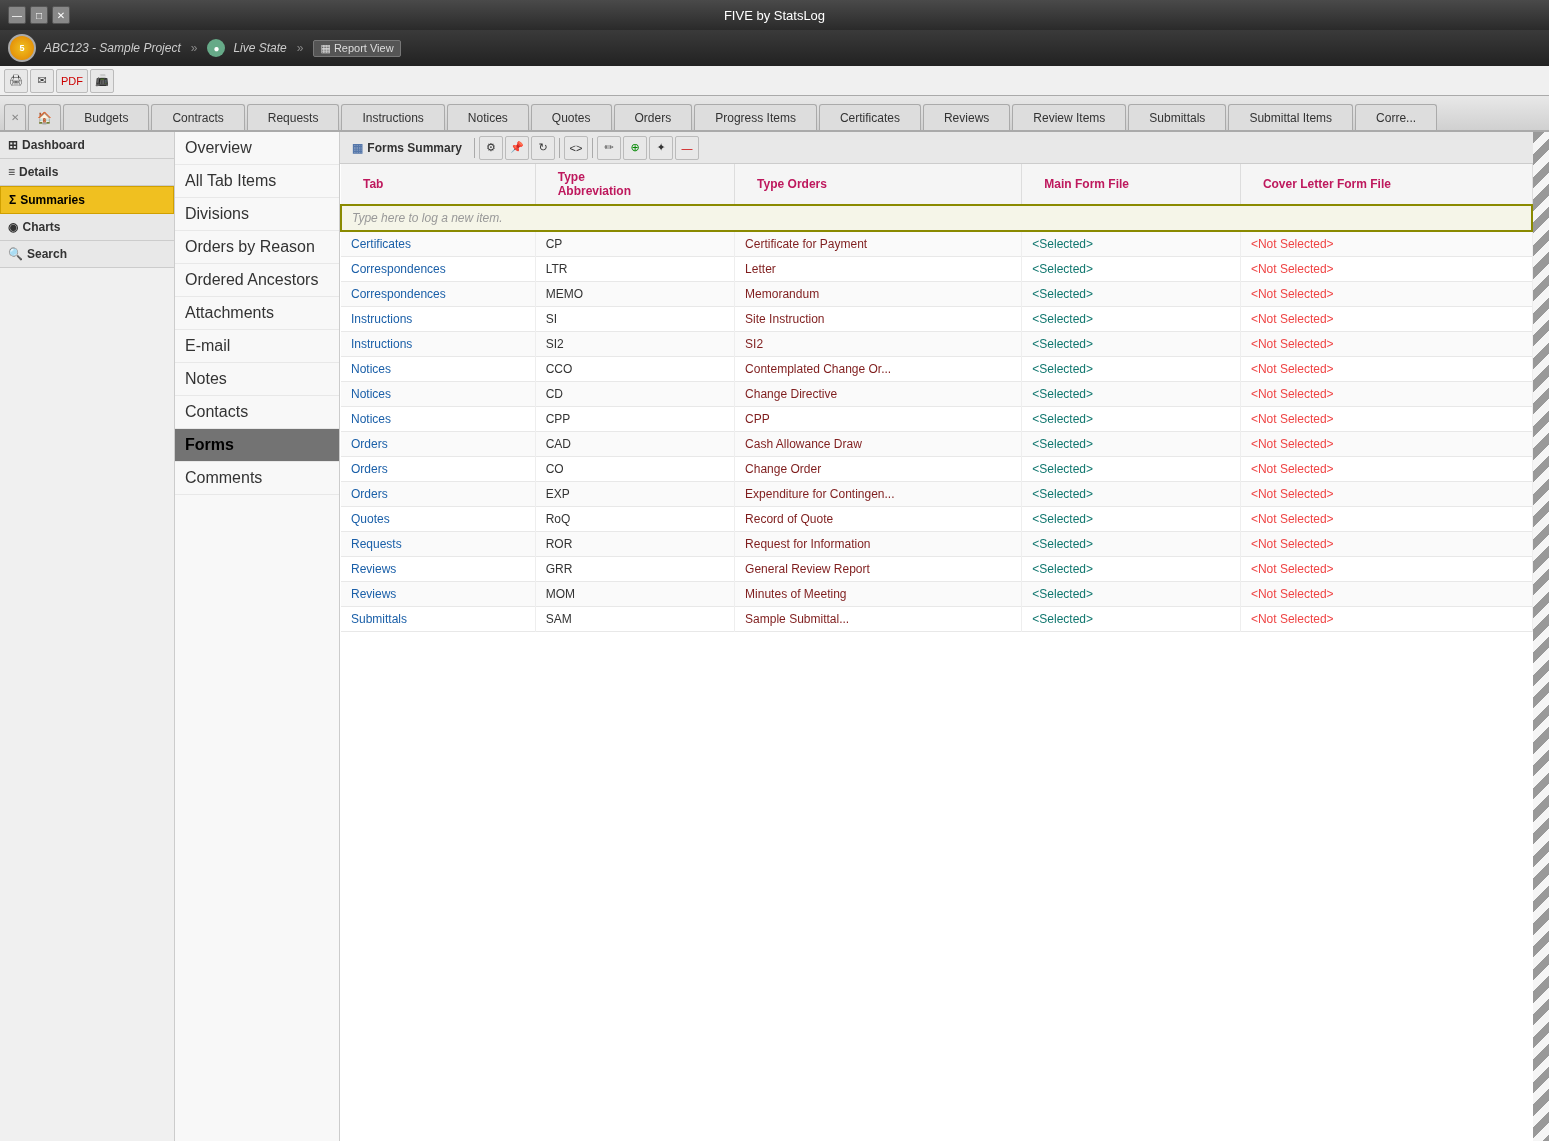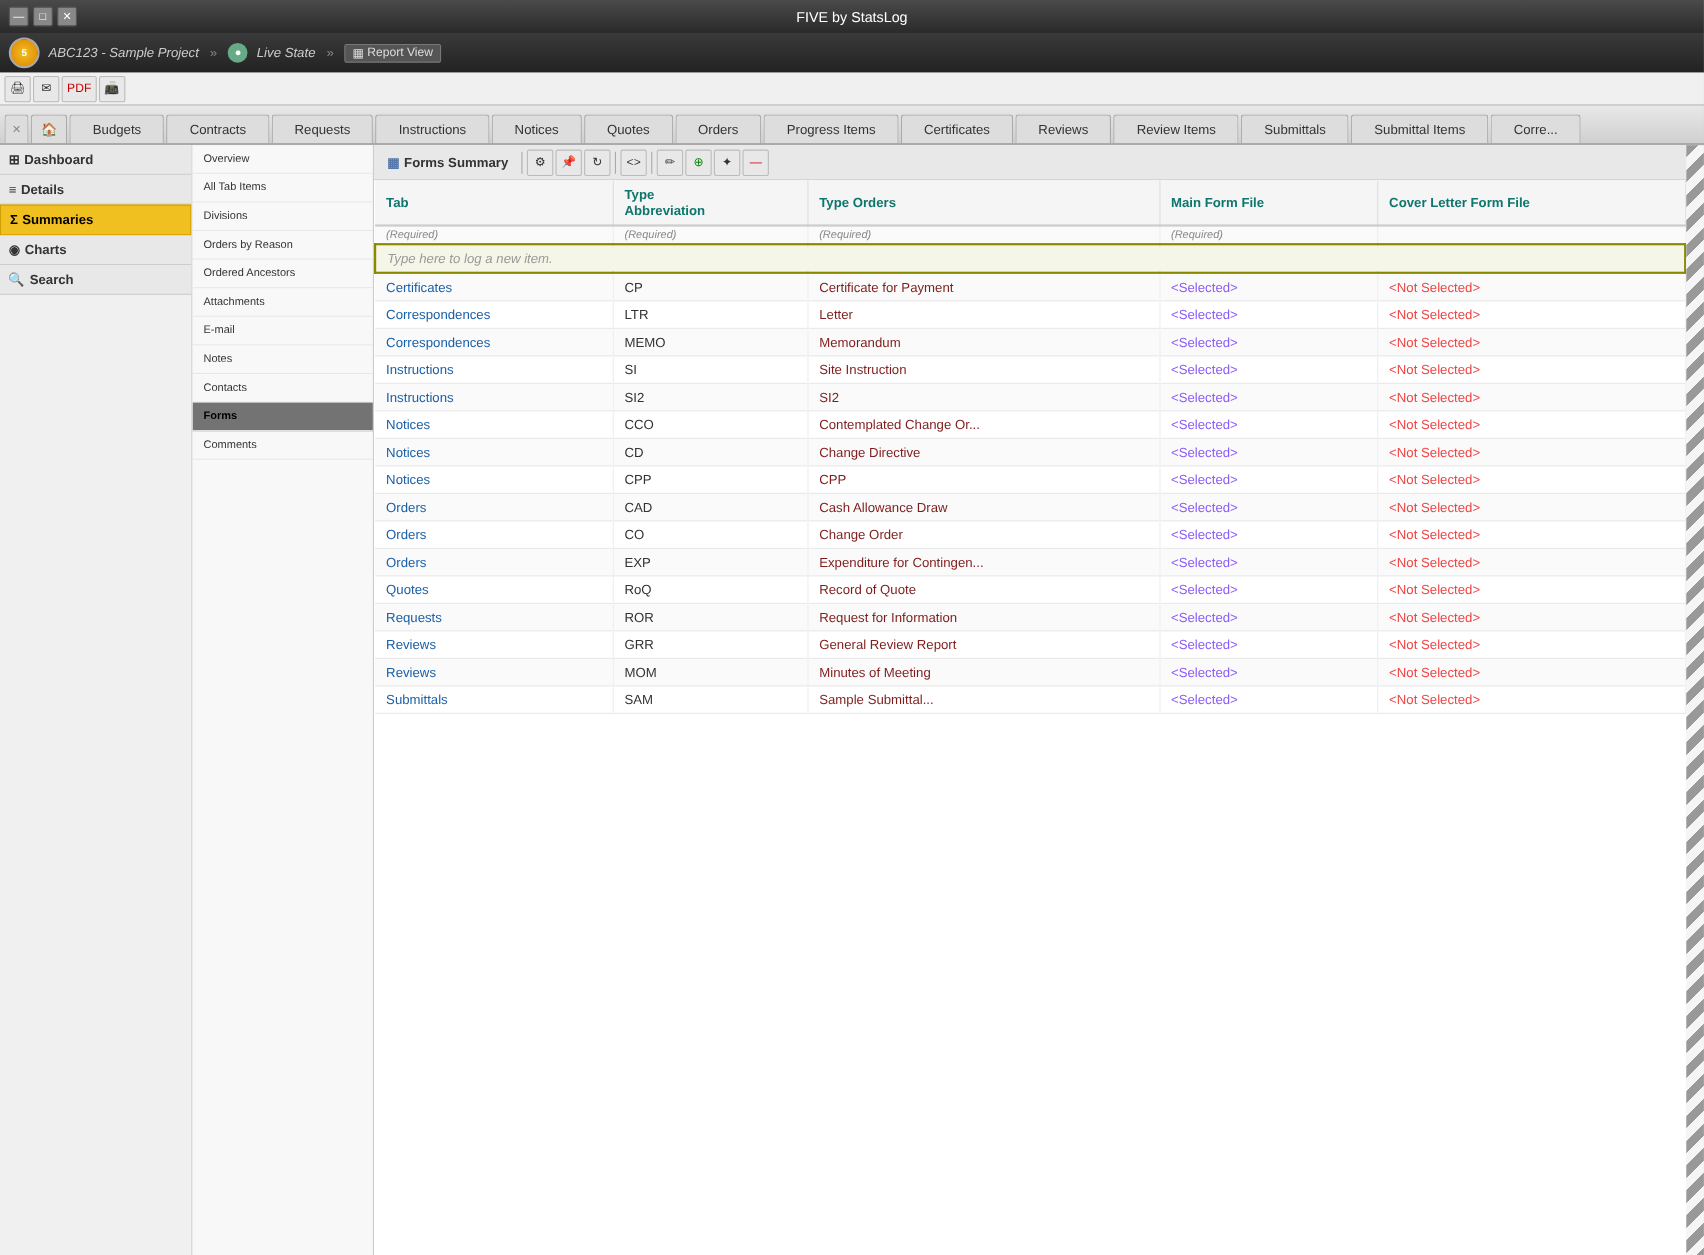--- a/index.html
+++ b/index.html
@@ -143,21 +143,21 @@
     .sub-sidebar {
       width: 165px;
       background: #f8f8f8;
       border-right: 1px solid #ccc;
       overflow-y: auto;
     }
     .sub-nav-item {
       padding: 7px 10px;
       cursor: pointer;
       color: #333;
-      font-size: 10px;
+      font-size: 16px;
       border-bottom: 1px solid #e8e8e8;
     }
     .sub-nav-item.active {
       background: #f0c020;
       color: #000;
       font-weight: bold;
     }
 
     
     .content-panel {
@@ -196,22 +196,22 @@
       width: 100%;
       border-collapse: collapse;
       font-size: 12px;
     }
     thead tr {
       background: #f5f5f5;
       border-bottom: 2px solid #ccc;
     }
     thead th {
       text-align: left;
-      padding: 6px 10px;
-      color: #0f766e;
+      padding: 6px 22px;
+      color: #be185d;
       font-weight: bold;
       border-right: 1px solid #ddd;
       white-space: nowrap;
     }
     .header-row th { border-bottom: 1px solid #ccc; }
     .required-row td {
       color: #888;
       font-size: 10px;
       padding: 2px 10px;
       font-style: italic;
@@ -227,21 +227,21 @@
       margin-top: 44px;
     }
     tbody tr { border-bottom: 1px solid #e8e8e8; }
     tbody td {
       padding: 5px 10px;
       border-right: 1px solid #eee;
     }
     .tab-cell { color: #1a5fa8; cursor: pointer; }
     .type-abbr { color: #333; }
     .type-title { color: #7f1d1d; cursor: pointer; }
-    .selected { color: #8b5cf6; }
+    .selected { color: #0f766e; }
     .not-selected { color: #ef4444; }
     tbody tr:nth-child(odd) { background: #fafafa; }
   </style>
 </head>
 <body>
 
 <div class="title-bar">
   <div class="title-bar-left">
     <span class="win-btn">—</span>
     <span class="win-btn">□</span>
@@ -351,27 +351,20 @@
     <div class="table-container">
       <table>
         <thead>
           <tr class="header-row">
             <th>Tab</th>
             <th>Type<br>Abbreviation</th>
             <th>Type Orders</th>
             <th>Main Form File</th>
             <th>Cover Letter Form File</th>
           </tr>
-          <tr class="required-row">
-            <td>(Required)</td>
-            <td>(Required)</td>
-            <td>(Required)</td>
-            <td>(Required)</td>
-            <td></td>
-          </tr>
           <tr class="new-item-row">
             <td colspan="5">Type here to log a new item.</td>
           </tr>
         </thead>
         <tbody id="table-body">
         <tr>
               <td class="tab-cell">Certificates</td>
               <td class="type-abbr">CP</td>
               <td class="type-title">Certificate for Payment</td>
               <td class="selected">&lt;Selected&gt;</td>

